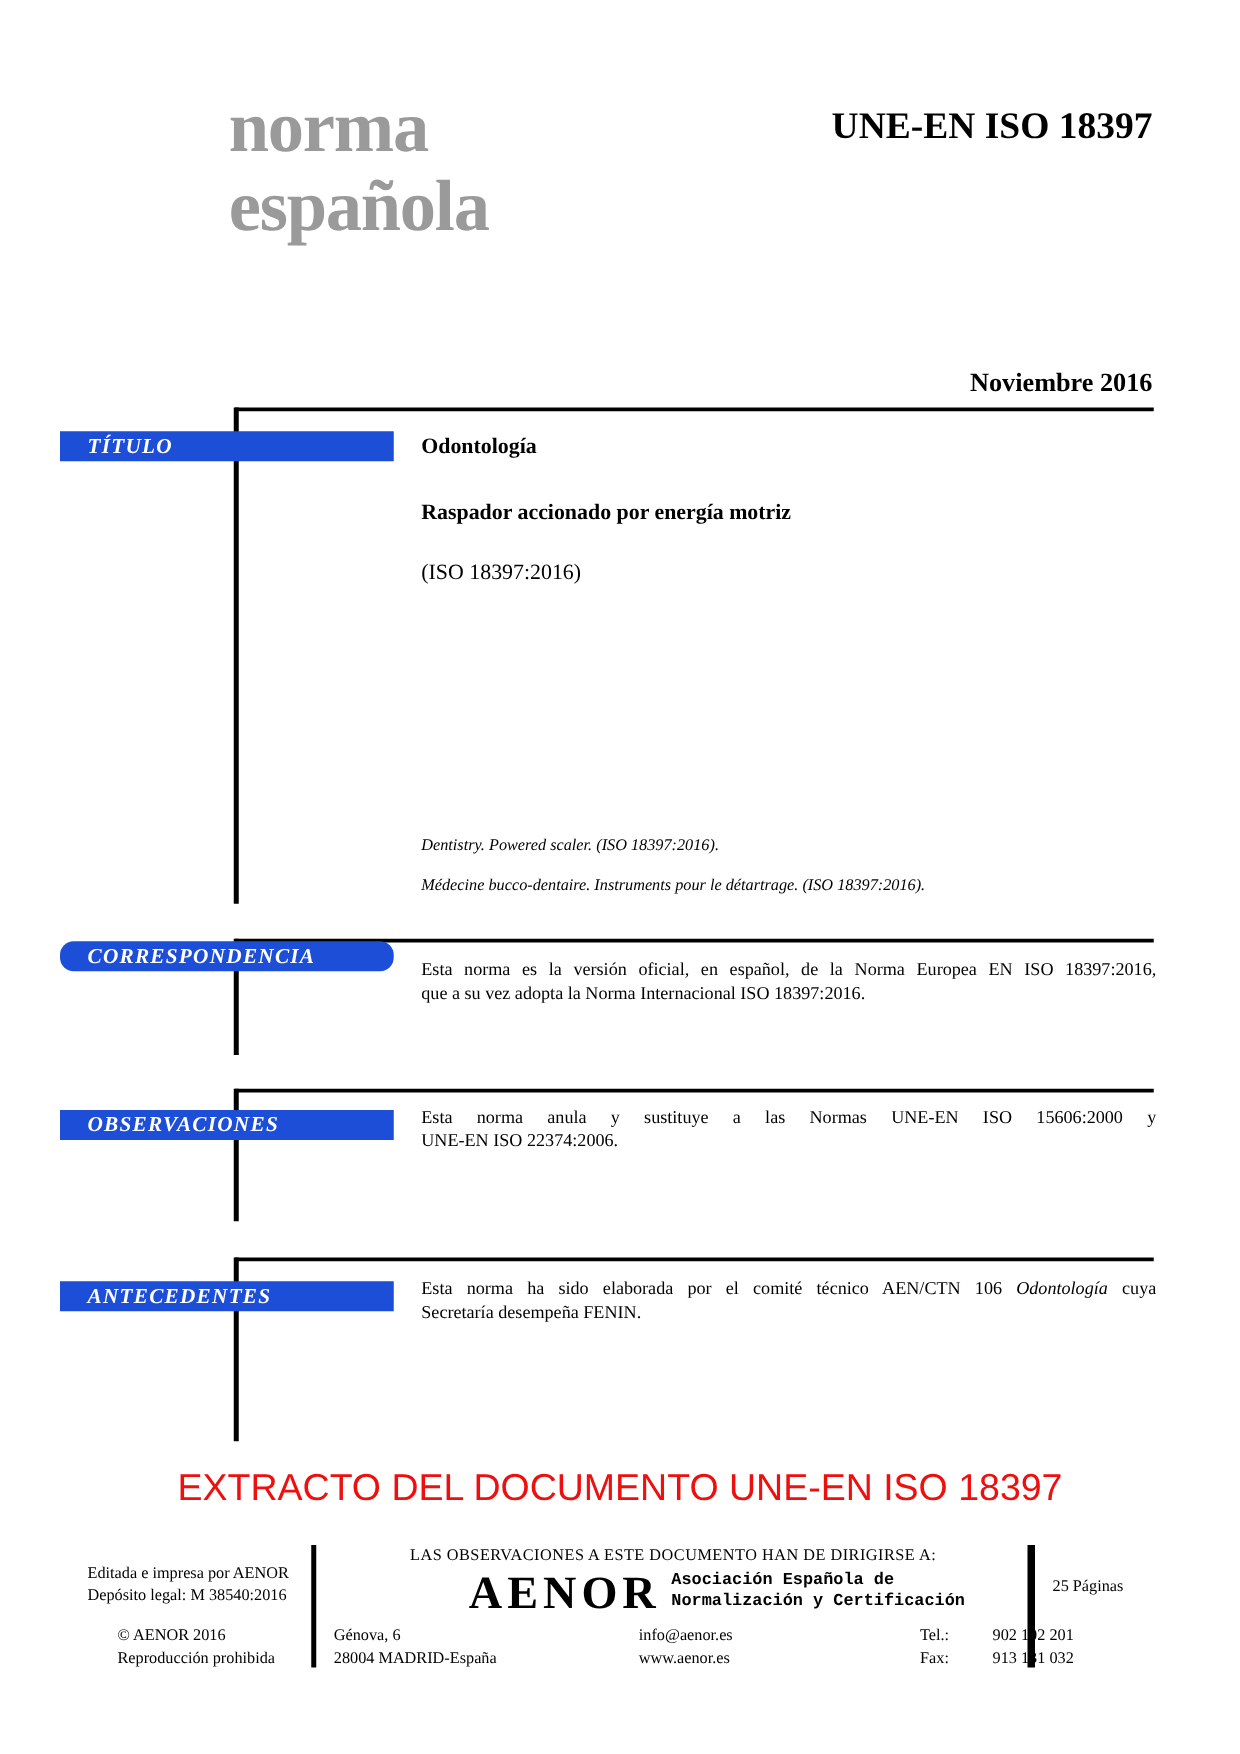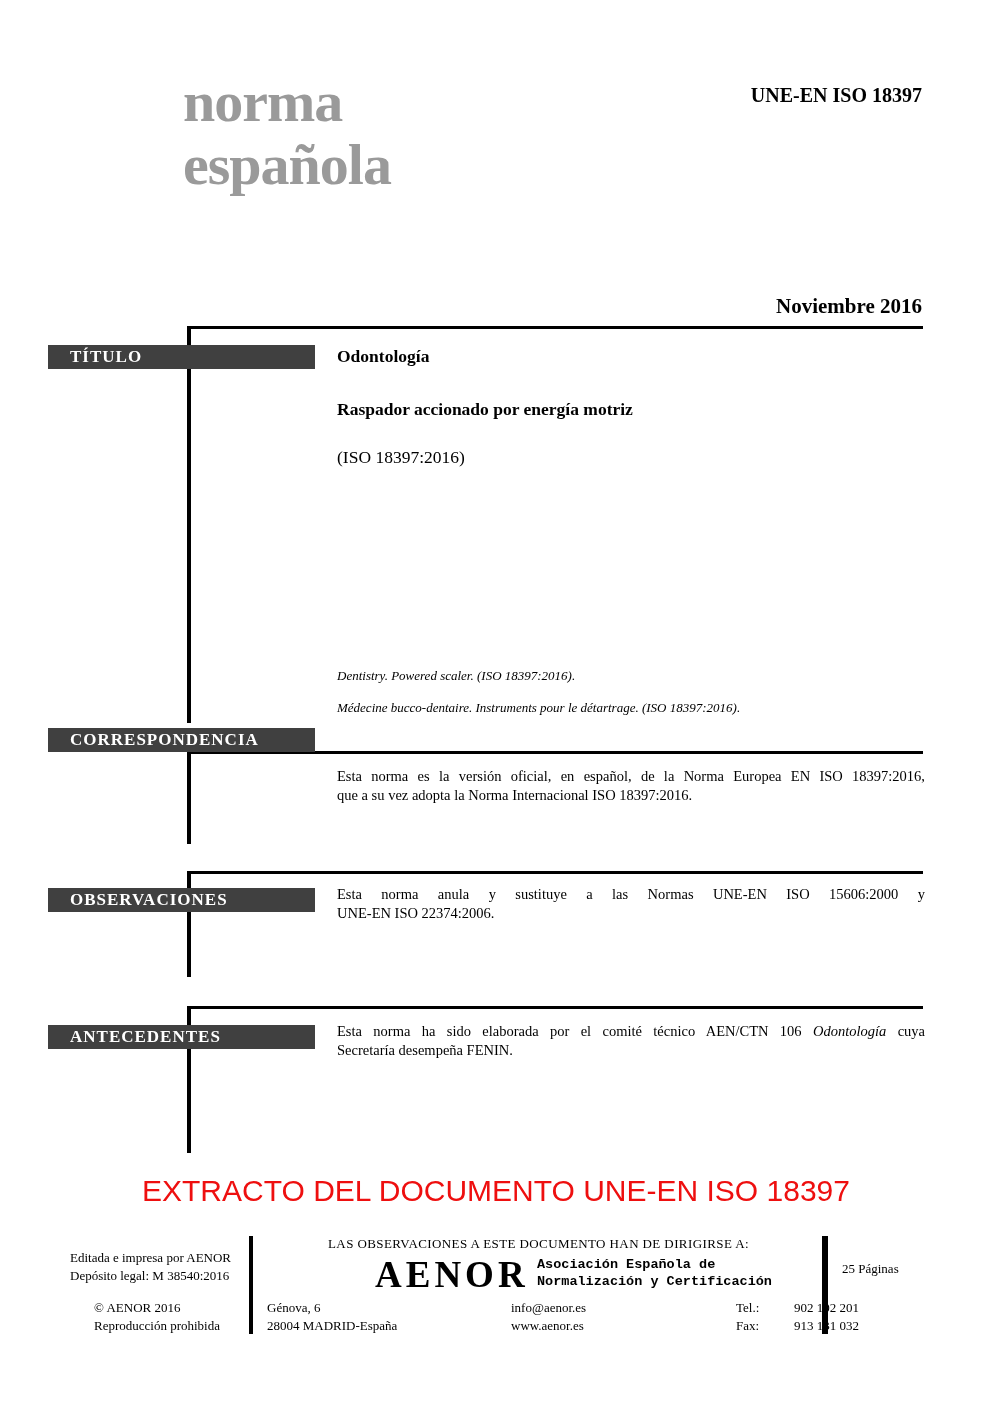--- a/index.html
+++ b/index.html
@@ -22,21 +22,21 @@
     font-weight: bold;
     font-size: 58px;
     line-height: 63px;
     letter-spacing: -1px;
   }
   .doc-code {
     position: absolute;
     top: 84px;
     right: 70px;
     font-weight: bold;
-    font-size: 20px;
+    font-size: 30px;
   }
   .date {
     position: absolute;
     top: 294px;
     right: 70px;
     font-weight: bold;
     font-size: 21px;
   }
   
   .hline {
@@ -50,28 +50,29 @@
     position: absolute;
     left: 187px;
     width: 4px;
     background: #000;
   }
   .label-bar {
     position: absolute;
     left: 48px;
     width: 267px;
     height: 24px;
-    background: #404040;
+    background: #1d4ed8;
     color: #fff;
     display: flex;
     align-items: center;
     padding-left: 22px;
     font-weight: bold;
     font-size: 17px;
     letter-spacing: 1px;
+    font-style: italic;
   }
   .content {
     position: absolute;
     left: 337px;
     width: 588px;
   }
   .t-bold { font-weight: bold; font-size: 17.5px; }
   .t-reg  { font-size: 17.5px; }
   .t-ital { font-style: italic; font-size: 13px; }
   .body-text {
@@ -123,21 +124,21 @@
     <span>TÍTULO</span>
   </div>
   <div class="content t-bold" style="top:346px;">Odontología</div>
   <div class="content t-bold" style="top:399px;">Raspador accionado por energía motriz</div>
   <div class="content t-reg" style="top:447px;">(ISO 18397:2016)</div>
   <div class="content t-ital" style="top:668px;">Dentistry. Powered scaler. (ISO 18397:2016).</div>
   <div class="content t-ital" style="top:700px;">Médecine bucco-dentaire. Instruments pour le détartrage. (ISO 18397:2016).</div>
 
   <div class="hline" style="top:751px;"></div>
   <div class="vline" style="top:751px; height:93px;"></div>
-  <div class="label-bar" style="top:728px;">
+  <div class="label-bar" style="top:753px;border-radius:11px;">
     <span>CORRESPONDENCIA</span>
   </div>
   <div class="content body-text" style="top:767px;">
     <div class="jline">Esta norma es la versión oficial, en español, de la Norma Europea EN ISO 18397:2016,</div>
     <div class="nline">que a su vez adopta la Norma Internacional ISO 18397:2016.</div>
   </div>
 
   <div class="hline" style="top:871px;"></div>
   <div class="vline" style="top:871px; height:106px;"></div>
   <div class="label-bar" style="top:888px;">

